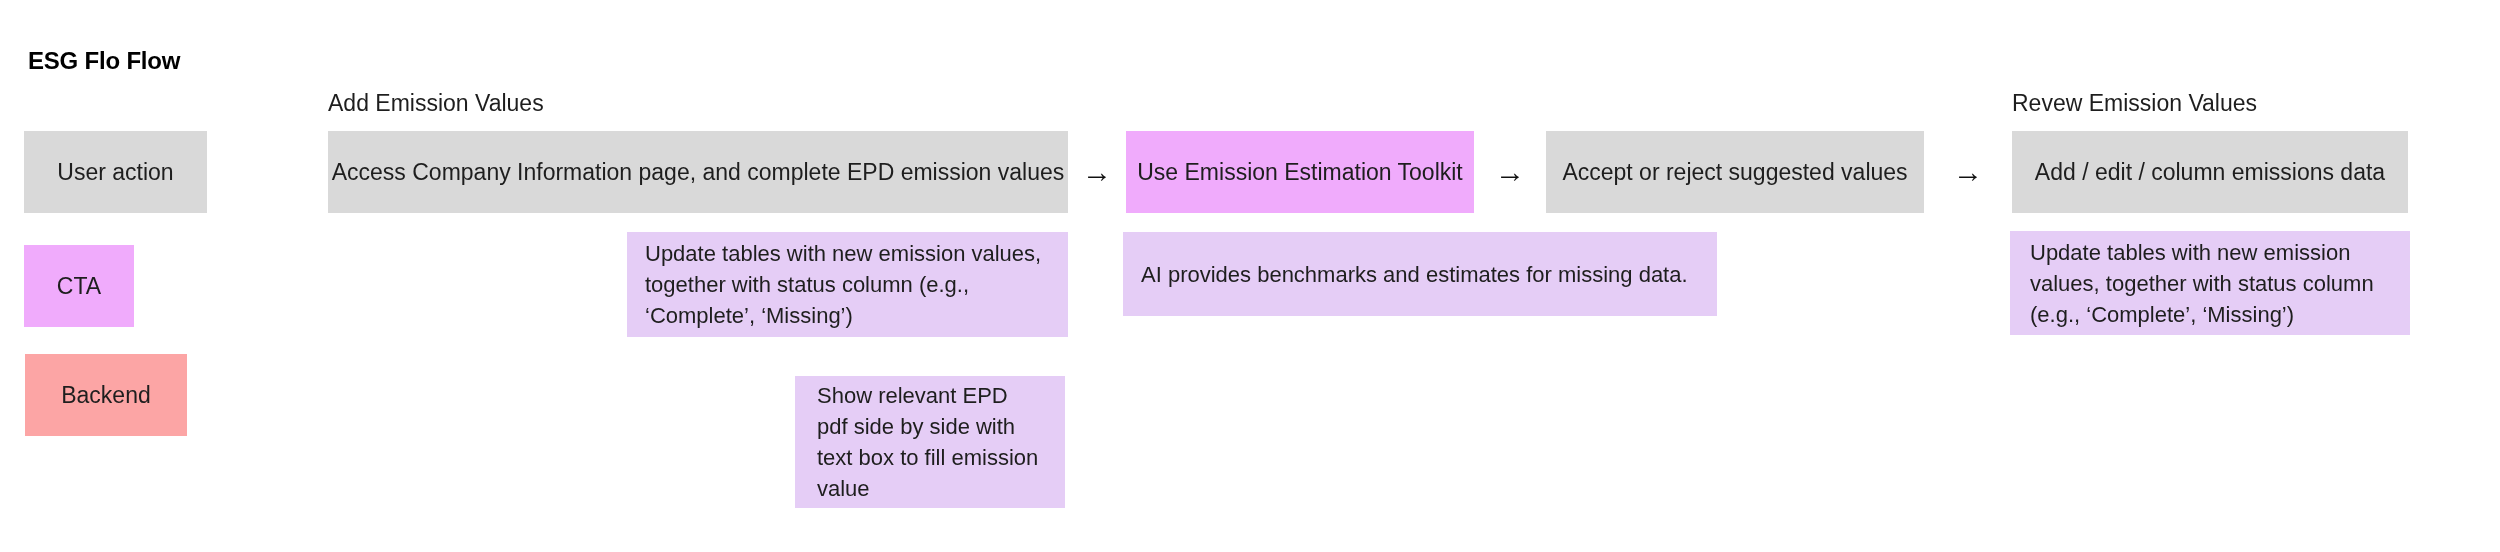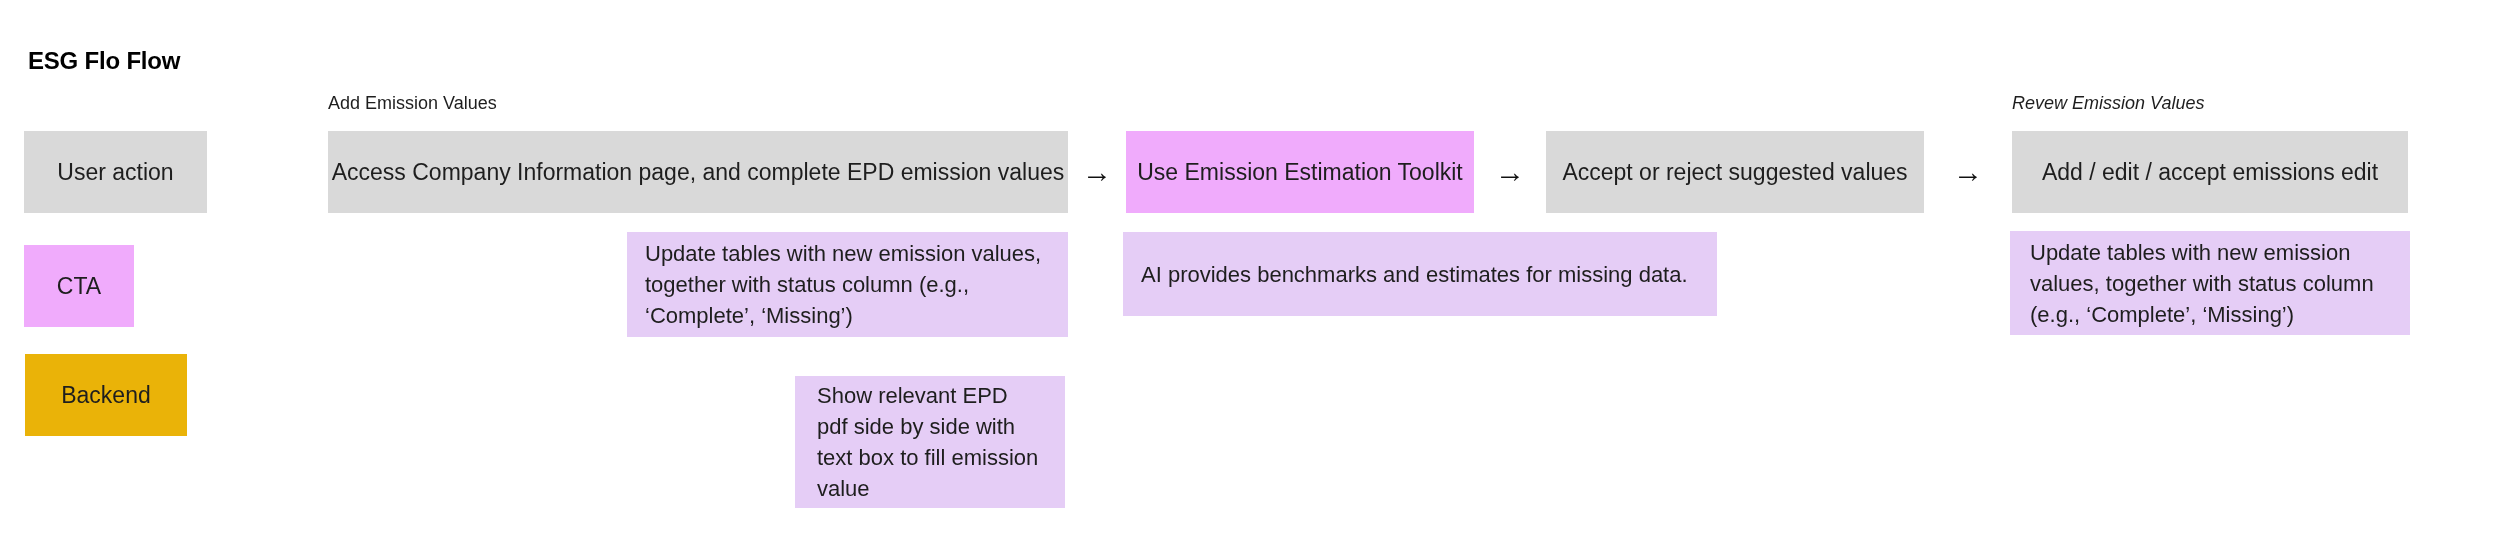--- a/index.html
+++ b/index.html
@@ -19,34 +19,34 @@
   .abs { position: absolute; box-sizing: border-box; }
 
   .diagram-title {
     left: 28px; top: 48px;
     font-size: 24px; font-weight: 700; color: #000000;
     line-height: 26px; white-space: nowrap; letter-spacing: -0.2px;
   }
 
   .section-header {
     top: 90px;
-    font-size: 18px; font-weight: 400; color: #1e1e1e;
+    font-size: 23px; font-weight: 400; color: #1e1e1e;
     line-height: 26px; white-space: nowrap;
   }
   #section-header-add { left: 328px; }
-  #section-header-review { left: 2012px; font-style: italic; }
+  #section-header-review { left: 2012px; }
 
   .node {
     display: flex; align-items: center; justify-content: center;
     font-size: 23px; line-height: 31px;
     text-align: center; white-space: nowrap;
   }
   .node.gray   { background: #d9d9d9; }
   .node.green  { background: #f0abfc; }
-  .node.purple { background: #eab308; }
+  .node.purple { background: #fca5a5; }
 
   
   #legend-user    { left: 24px;  top: 131px; width: 183px; height: 82px; }
   #legend-cta     { left: 24px;  top: 245px; width: 110px; height: 82px; }
   #legend-backend { left: 25px;  top: 354px; width: 162px; height: 82px; }
 
   
   #flow-step-1 { left: 328px;  top: 131px; width: 740px; height: 82px; }
   #flow-step-2 { left: 1126px; top: 131px; width: 348px; height: 82px; }
   #flow-step-3 { left: 1546px; top: 131px; width: 378px; height: 82px; }
@@ -96,21 +96,21 @@
   <div class="abs arrow" id="arrow-1">→</div>
 
   <div class="abs node green" id="flow-step-2">Use Emission Estimation Toolkit</div>
 
   <div class="abs arrow" id="arrow-2">→</div>
 
   <div class="abs node gray" id="flow-step-3">Accept or reject suggested values</div>
 
   <div class="abs arrow" id="arrow-3">→</div>
 
-  <div class="abs node gray" id="flow-step-4">Add / edit / accept emissions edit</div>
+  <div class="abs node gray" id="flow-step-4">Add / edit / column emissions data</div>
 
   <div class="abs note" id="note-1">
     <span>Update tables with new emission values, together with status column (e.g., ‘Complete’, ‘Missing’)</span>
   </div>
 
   <div class="abs note" id="note-2">
     <span>AI provides benchmarks and estimates for missing data.</span>
   </div>
 
   <div class="abs note" id="note-3">

